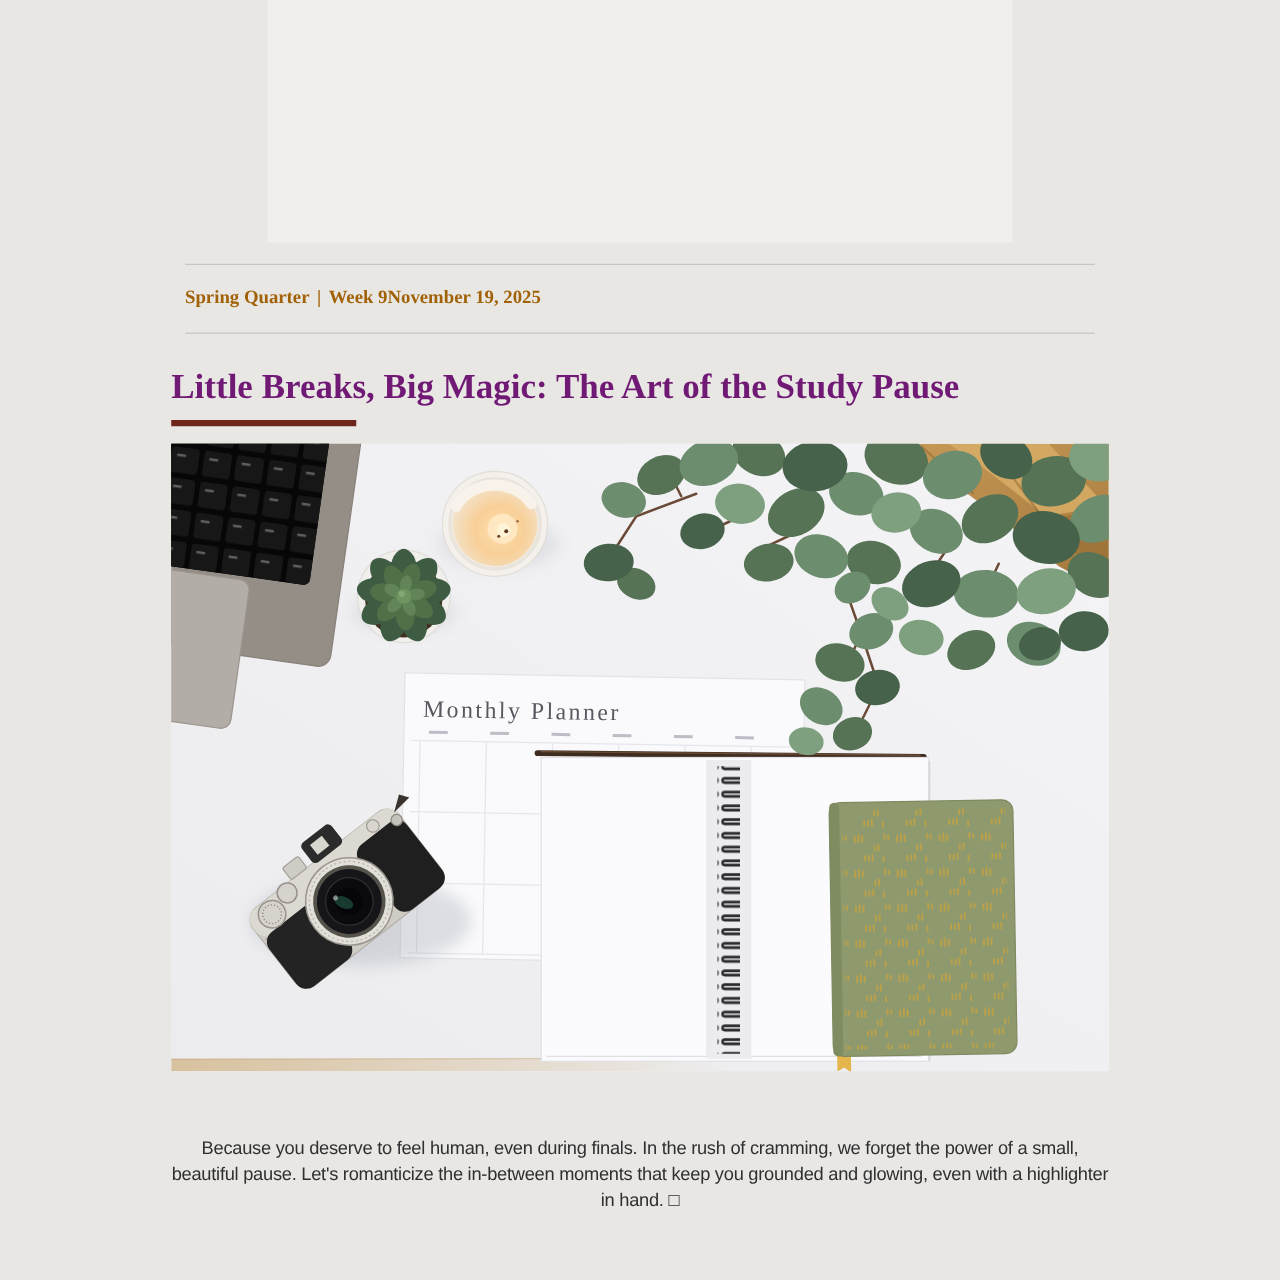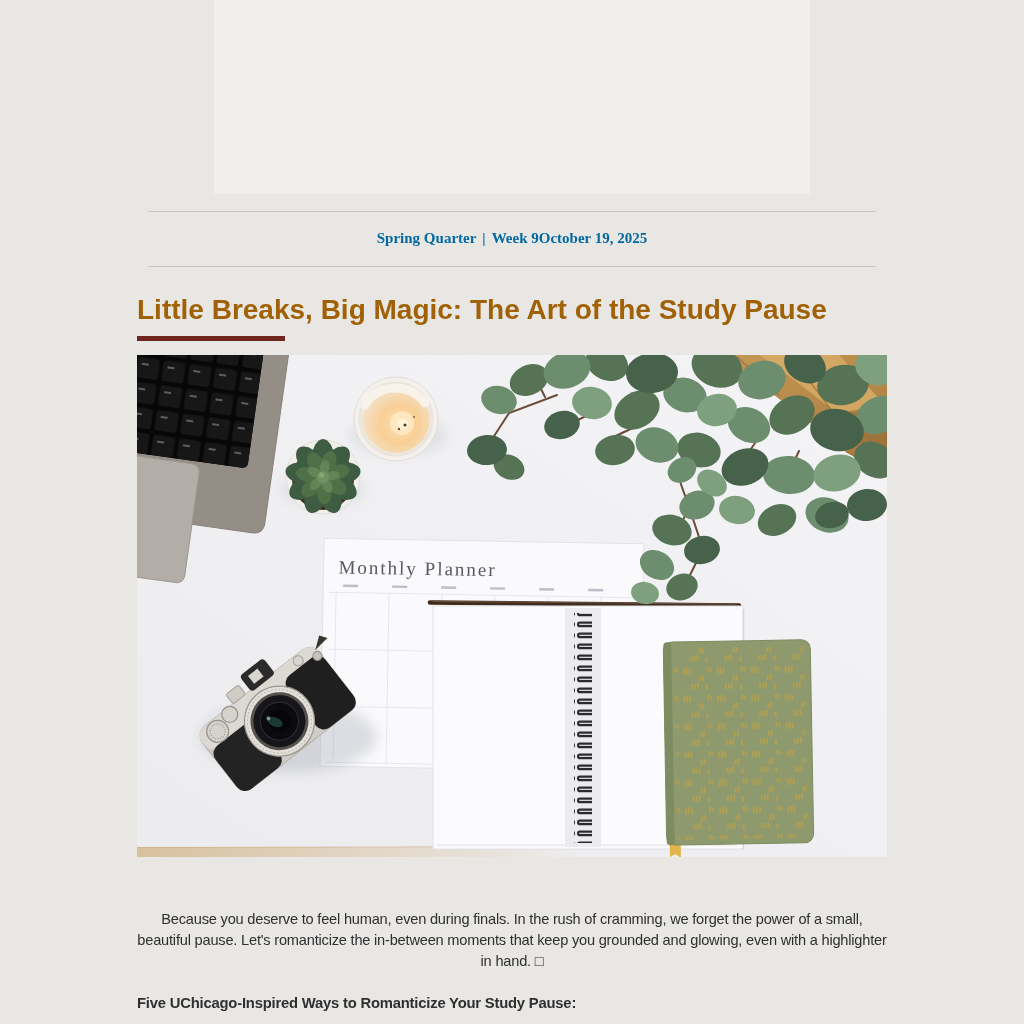--- a/index.html
+++ b/index.html
@@ -12,30 +12,30 @@
   .page{width:750px;margin:0 auto;position:relative;}
   
   .masthead{height:211px;position:relative;}
   .masthead-logo{position:absolute;top:0;left:50%;transform:translateX(-50%);
     width:596px;height:194px;background:#f1efeb;}
   
   .date-bar{
     margin:0 11px;
     border-top:1px solid #c7c5c2;border-bottom:1px solid #c7c5c2;
     padding:18px 0 19px 0;
-    display:flex;justify-content:center;align-items:baseline;
+    display:flex;justify-content:flex-start;align-items:baseline;
     font-family:"Liberation Serif",serif;font-weight:bold;font-size:15px;
-    color:#0369a1;
+    color:#a16207;
   }
   .date-bar .sep{padding:0 6px;}
   
   h1.title{
     margin:26px 0 0 0;
-    font-family:Liberation Sans, sans-serif;font-weight:bold;
-    font-size:28px;line-height:1.2;color:#a16207;letter-spacing:0;
+    font-family:Liberation Serif, serif;font-weight:bold;
+    font-size:28px;line-height:1.2;color:#701a75;letter-spacing:0;
   }
   .title-underline{width:148px;height:5px;background:#6f241c;margin-top:9px;}
   
   .photo{margin-top:14px;width:750px;height:502px;display:block;background:#f1f1f3;}
   
   .intro{margin:52px 0 0 0;font-size:14.6px;line-height:21px;letter-spacing:-0.2px;text-align:center;}
   .tofu{display:inline-block;}
   .list-heading{margin:21px 0 0 0;font-size:14.8px;line-height:20px;font-weight:bold;letter-spacing:-0.2px;}
   svg text{font-family:"Liberation Serif",serif;}
 </style>
@@ -45,21 +45,21 @@
 <div class="page">
 
   <div class="masthead">
     <div class="masthead-logo"></div>
   </div>
 
   <div class="date-bar">
     <div>
       <span>Spring Quarter</span><span class="sep">|</span><span>Week 9</span>
     </div>
-    <div>October 19, 2025</div>
+    <div>November 19, 2025</div>
   </div>
 
   <h1 class="title">Little Breaks, Big Magic: The Art of the Study Pause</h1>
   <div class="title-underline"></div>
 
   <svg class="photo" viewBox="0 0 750 502">
     <defs>
       <linearGradient id="bgGrad" x1="1" y1="0" x2="0" y2="1">
         <stop offset="0" stop-color="#f4f4f6"></stop>
           <stop offset="1" stop-color="#ececef"></stop>
@@ -295,15 +295,14 @@
     <g transform="rotate(8 0 0)">
       <rect x="-90" y="-55" width="240" height="215" rx="10" fill="#958e87" stroke="#87817a" stroke-width="1"></rect>
       <rect x="-90" y="-48" width="215" height="145" rx="5" fill="#0b0b0b"></rect>
       <rect x="-90" y="-48" width="215" height="145" rx="5" fill="url(#keys)"></rect>
       <rect x="-100" y="100" width="178" height="120" rx="8" fill="#b3ada7" stroke="#9c958e" stroke-width="1"></rect>
     </g>
   </svg>
 
   <p class="intro"><span>Because you deserve to feel human, even during finals. In the rush of cramming, we forget the power of a small, beautiful pause. Let's romanticize the in-between moments that keep you grounded and glowing, even with a highlighter in hand.</span> <span class="tofu">□</span></p>
 
-  <p class="list-heading">Five UChicago-Inspired Ways to Romanticize Your Study Pause:</p>
 
 </div>
 
 </body></html>

